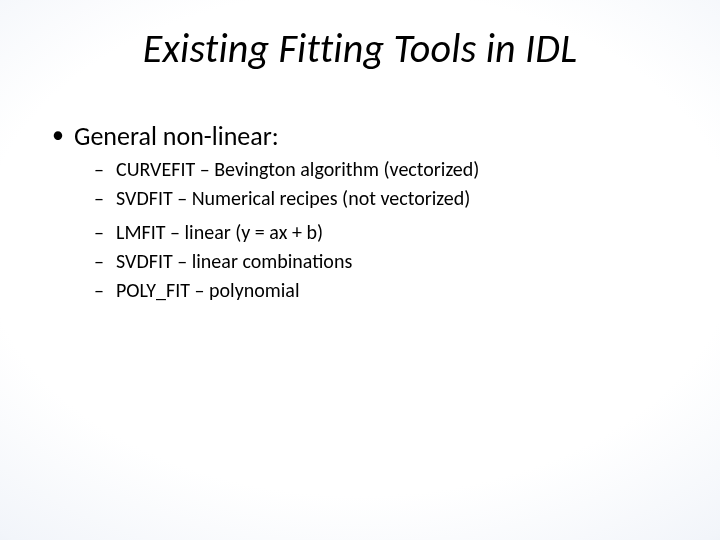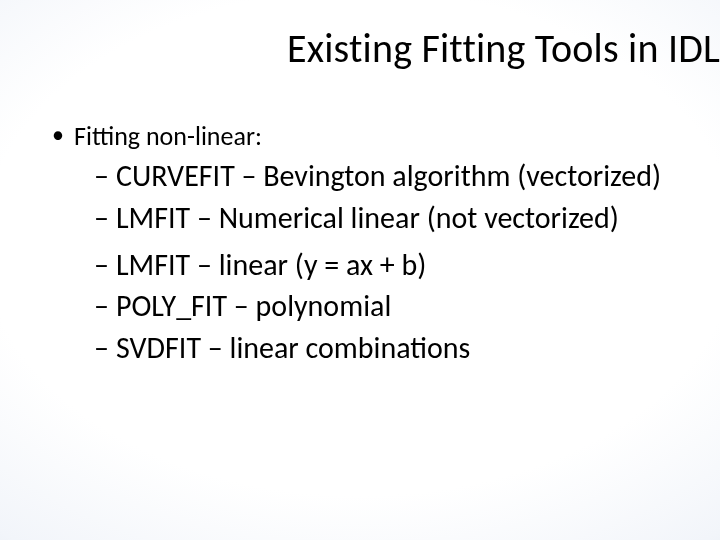--- a/index.html
+++ b/index.html
@@ -16,24 +16,25 @@
     height: 540px;
     background: radial-gradient(ellipse 95% 85% at 50% 45%, #ffffff 0%, #ffffff 55%, #f2f5fa 82%, #dde5f0 100%);
     box-sizing: border-box;
     position: relative;
   }
   .title {
     position: absolute;
     top: 24px;
     left: 0;
     right: 0;
-    text-align: right;
+    text-align: center;
     font-size: 40px;
     font-weight: 400;
     letter-spacing: 0.2px;
+    font-style: italic;
   }
   .body {
     position: absolute;
     top: 120px;
     left: 48px;
     right: 48px;
     font-size: 26px;
     line-height: 1.28;
   }
   .lvl1 {
@@ -44,45 +45,45 @@
   .lvl1::before {
     content: "•";
     position: absolute;
     left: 4px;
     top: 0;
     font-size: 24px;
   }
   .lvl2 {
     padding-left: 68px;
     position: relative;
-    font-size: 30px;
+    font-size: 20px;
     margin-bottom: 3px;
   }
   .lvl2::before {
     content: "–";
     position: absolute;
     left: 46px;
     top: 0;
   }
   .gap {
     height: 6px;
   }
 </style>
 </head>
 <body>
 
 <div class="slide">
   <div class="title">Existing Fitting Tools in IDL</div>
 
   <div class="body">
 
-    <div class="lvl1">Fitting non-linear:</div>
+    <div class="lvl1">General non-linear:</div>
     <div class="lvl2">CURVEFIT – Bevington algorithm (vectorized)</div>
-    <div class="lvl2">LMFIT – Numerical linear (not vectorized)</div>
+    <div class="lvl2">SVDFIT – Numerical recipes (not vectorized)</div>
 
     <div class="gap"></div>
 
     <div class="lvl2">LMFIT – linear (y = ax + b)</div>
+    <div class="lvl2">SVDFIT – linear combinations</div>
     <div class="lvl2">POLY_FIT – polynomial</div>
-    <div class="lvl2">SVDFIT – linear combinations</div>
 
   </div>
 </div>
 
 </body></html>

